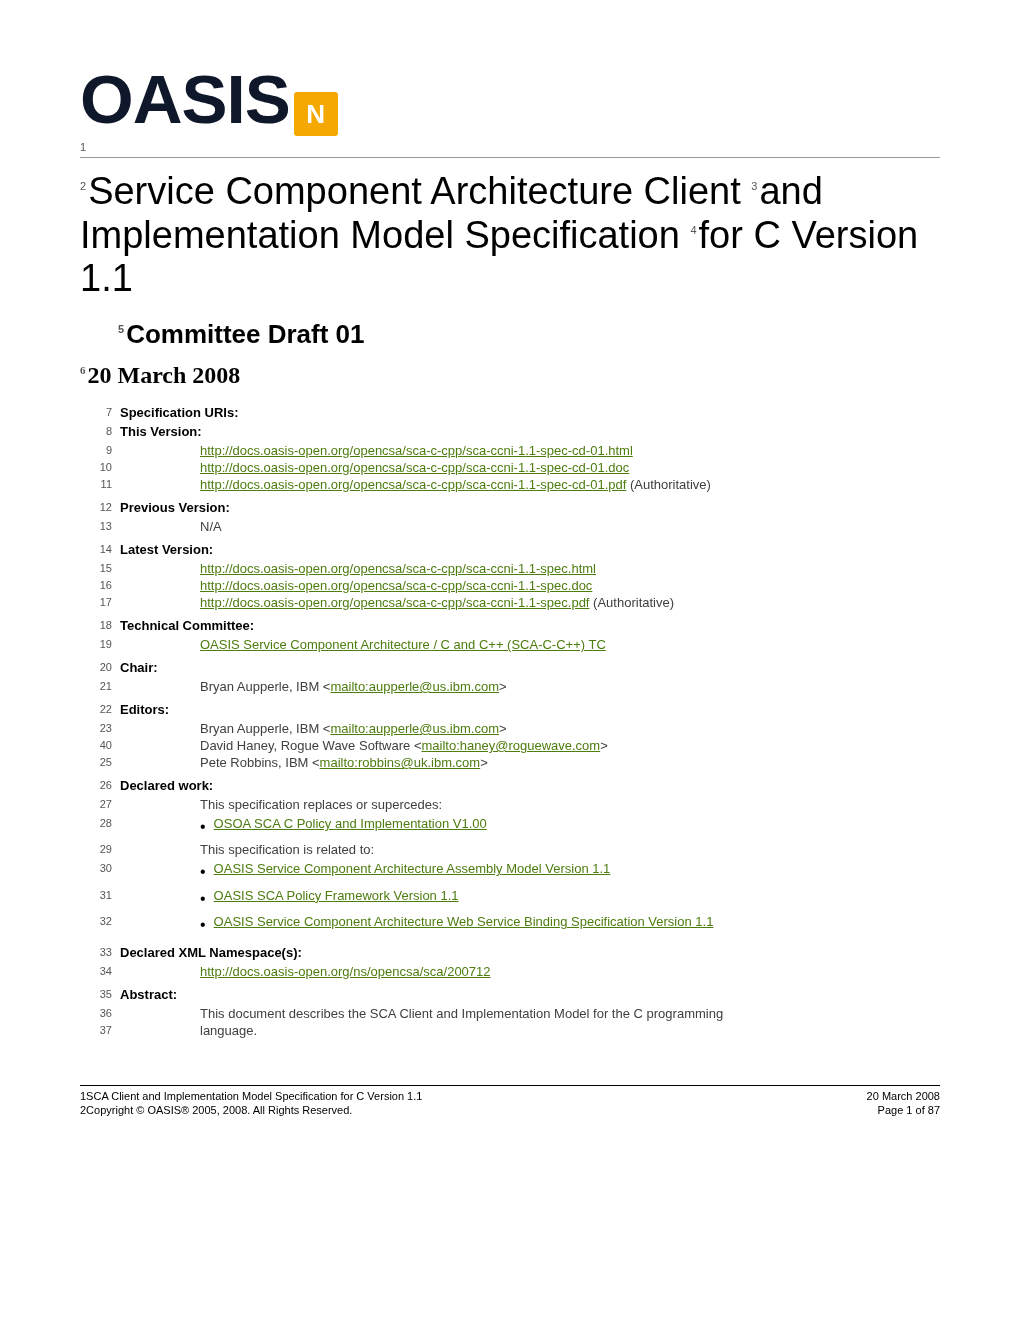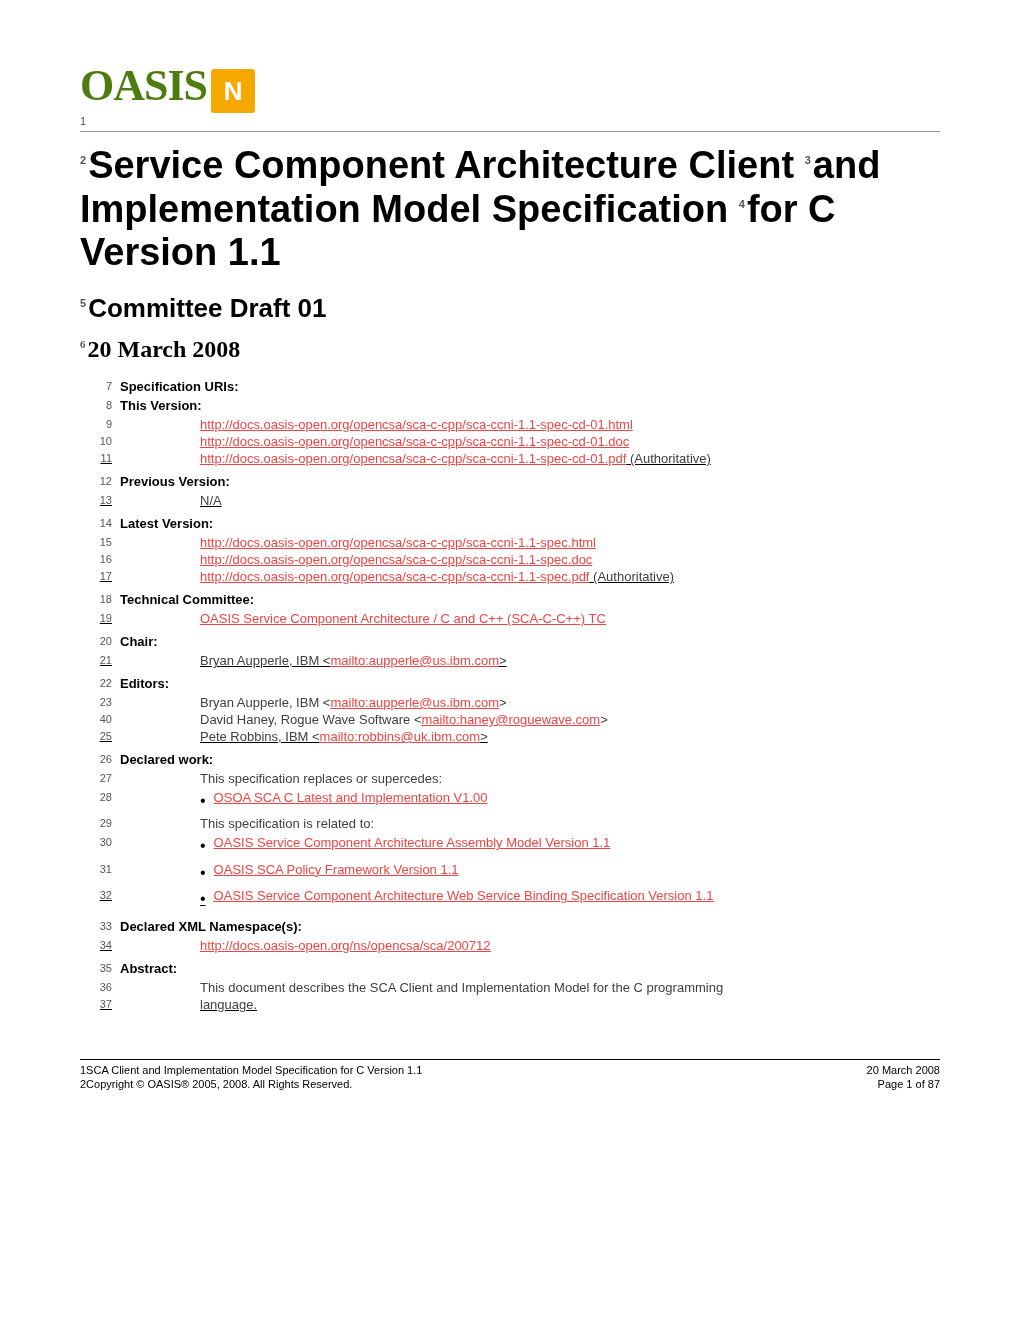--- a/index.html
+++ b/index.html
@@ -16,25 +16,25 @@
       width: 860px;
       margin: 0 auto;
       padding: 60px 0 80px 0;
     }
     .oasis-logo {
       display: flex;
       align-items: center;
       margin-bottom: 6px;
     }
     .logo-text {
-      font-size: 44px;
+      font-size: 69px;
       font-weight: 900;
-      color: #4d7c0f;
+      color: #0f172a;
       letter-spacing: -1px;
-      font-family: Liberation Serif, serif;
+      font-family: Liberation Sans, sans-serif;
     }
     .logo-icon {
       display: inline-block;
       width: 44px;
       height: 44px;
       background: #f5a800;
       color: #fff;
       font-size: 26px;
       font-weight: 900;
       text-align: center;
@@ -42,44 +42,45 @@
       margin-left: 4px;
       border-radius: 3px;
     }
     hr.header-rule {
       border: none;
       border-top: 1px solid #999;
       margin: 4px 0 10px 0;
     }
     .main-title {
       font-size: 38px;
-      font-weight: bold;
+      font-weight: normal;
       color: #000;
       line-height: 1.15;
       margin-bottom: 18px;
     }
     .subtitle {
       font-size: 26px;
       font-weight: bold;
       color: #000;
       margin-bottom: 10px;
+      margin-left: 38px;
     }
     .date-heading {
       font-size: 24px;
       font-weight: bold;
       color: #000;
       margin-bottom: 18px;
       font-family: Liberation Serif, serif;
     }
     .section-label {
       font-weight: bold;
       font-size: 13px;
     }
     .link {
-      color: #ef4444;
+      color: #4d7c0f;
       text-decoration: underline;
     }
     .normal-text {
       font-size: 13px;
       color: #404040;
     }
     .indent {
       padding-left: 80px;
     }
     .bullet {
@@ -98,21 +99,21 @@
       color: #555;
       min-width: 40px;
       text-align: right;
       padding-right: 8px;
       padding-top: 1px;
     }
     .row-content {
       flex: 1;
     }
     .mb4 { margin-bottom: 4px; }
-    .mb8 { margin-bottom: 8px; text-decoration: underline; }
+    .mb8 { margin-bottom: 8px; }
     .mb12 { margin-bottom: 12px; }
     .mb16 { margin-bottom: 16px; }
   </style>
 </head>
 <body>
 
 <div class="page" style="position:relative;">
 
   <div class="oasis-logo mb4">
     <div style="position:relative; display:inline-block;">
@@ -285,21 +286,21 @@
     <span class="row-num">27</span>
     <div class="row-content indent">
       <span class="normal-text">This specification replaces or supercedes:</span>
     </div>
   </div>
 
   <div class="row-block mb4">
     <span class="row-num">28</span>
     <div class="row-content" style="padding-left:80px; display:flex; align-items:flex-start;">
       <span class="bullet">•</span>
-      <a class="link">OSOA SCA C Latest and Implementation V1.00</a>
+      <a class="link">OSOA SCA C Policy and Implementation V1.00</a>
     </div>
   </div>
 
   <div class="row-block mb4">
     <span class="row-num">29</span>
     <div class="row-content indent">
       <span class="normal-text">This specification is related to:</span>
     </div>
   </div>
 

